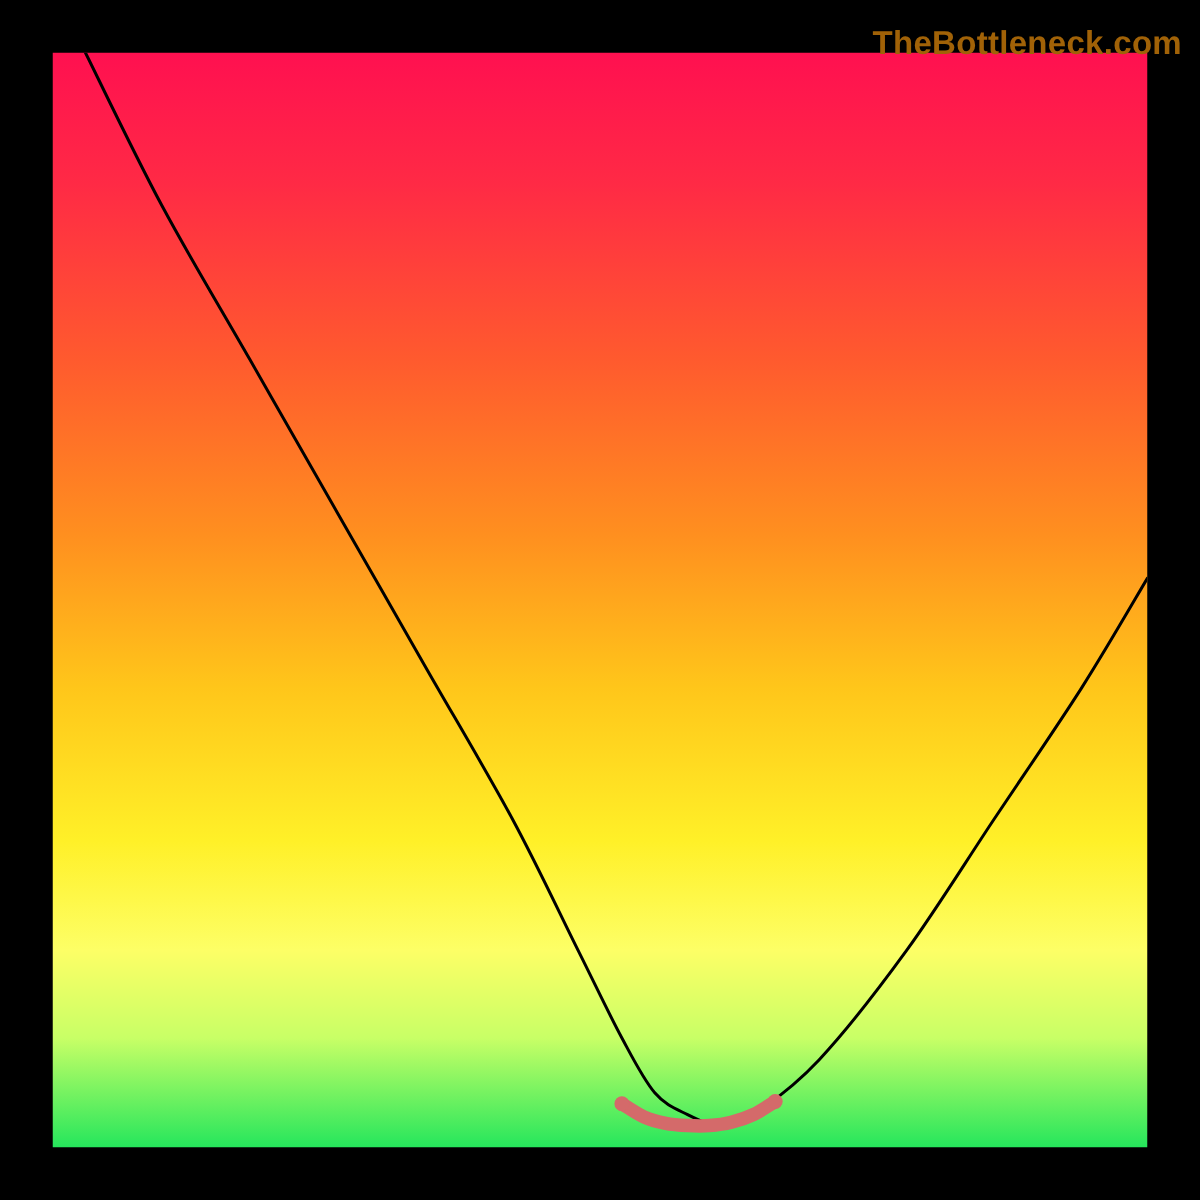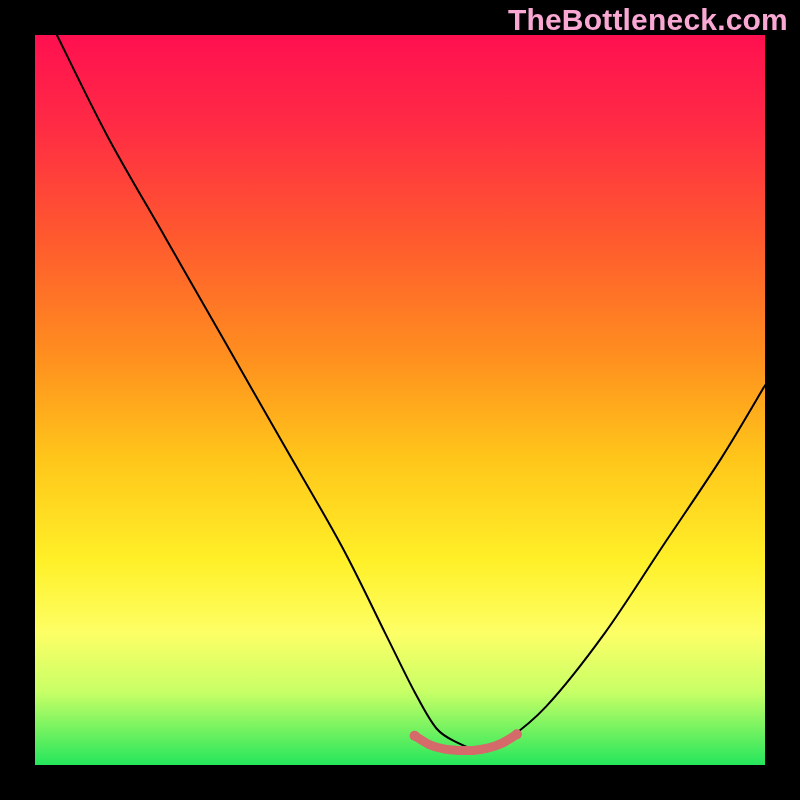--- a/index.html
+++ b/index.html
@@ -12,24 +12,24 @@
     font-family: Arial, Helvetica, sans-serif;
   }
   .frame {
     position: relative;
     width: 800px;
     height: 800px;
     background: #000;
   }
   .watermark {
     position: absolute;
-    top: 3px;
+    top: 16px;
     right: 12px;
-    color: #f9a8d4;
-    font-size: 30px;
+    color: #a16207;
+    font-size: 22px;
     font-weight: 600;
     letter-spacing: 0.2px;
     z-index: 10;
   }
   .plot-area {
     position: absolute;
     left: 35px;
     top: 35px;
     width: 730px;
     height: 730px;

